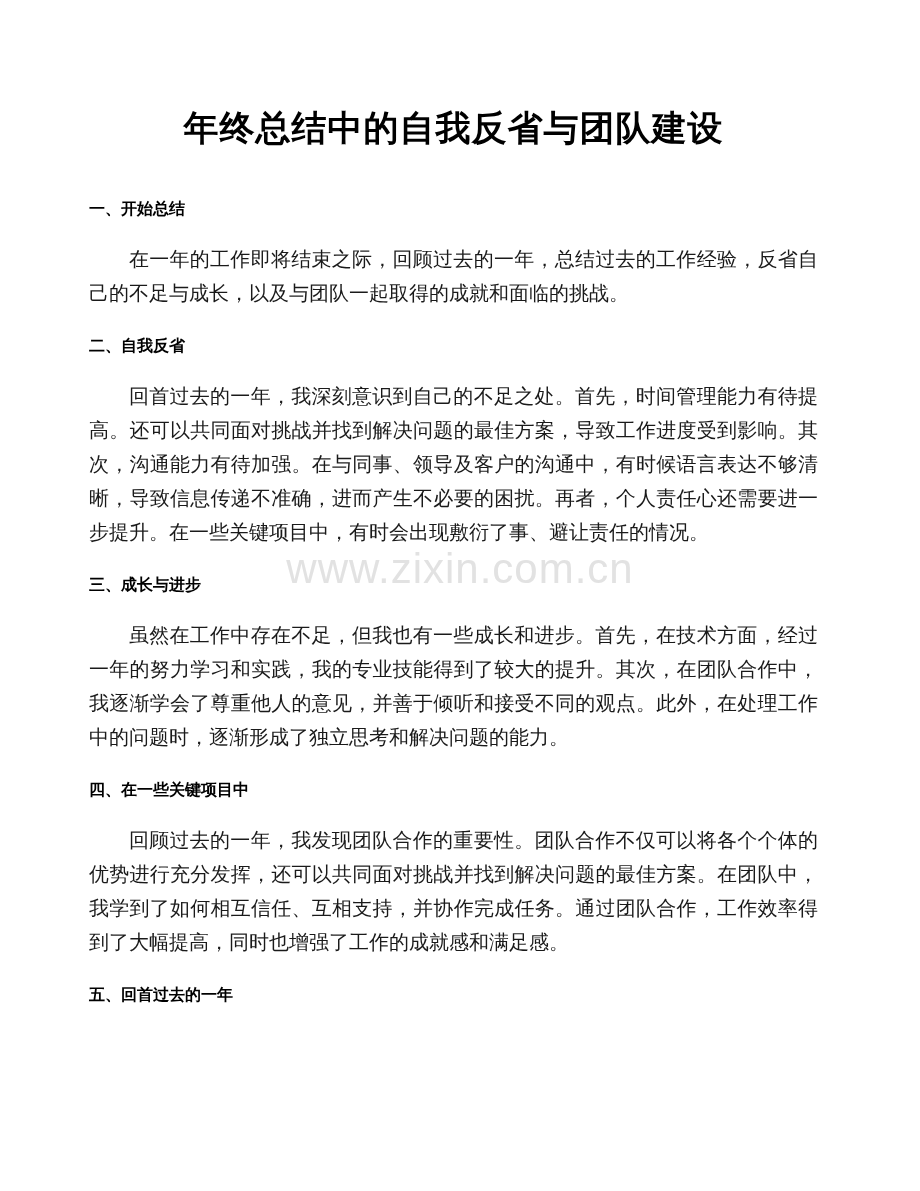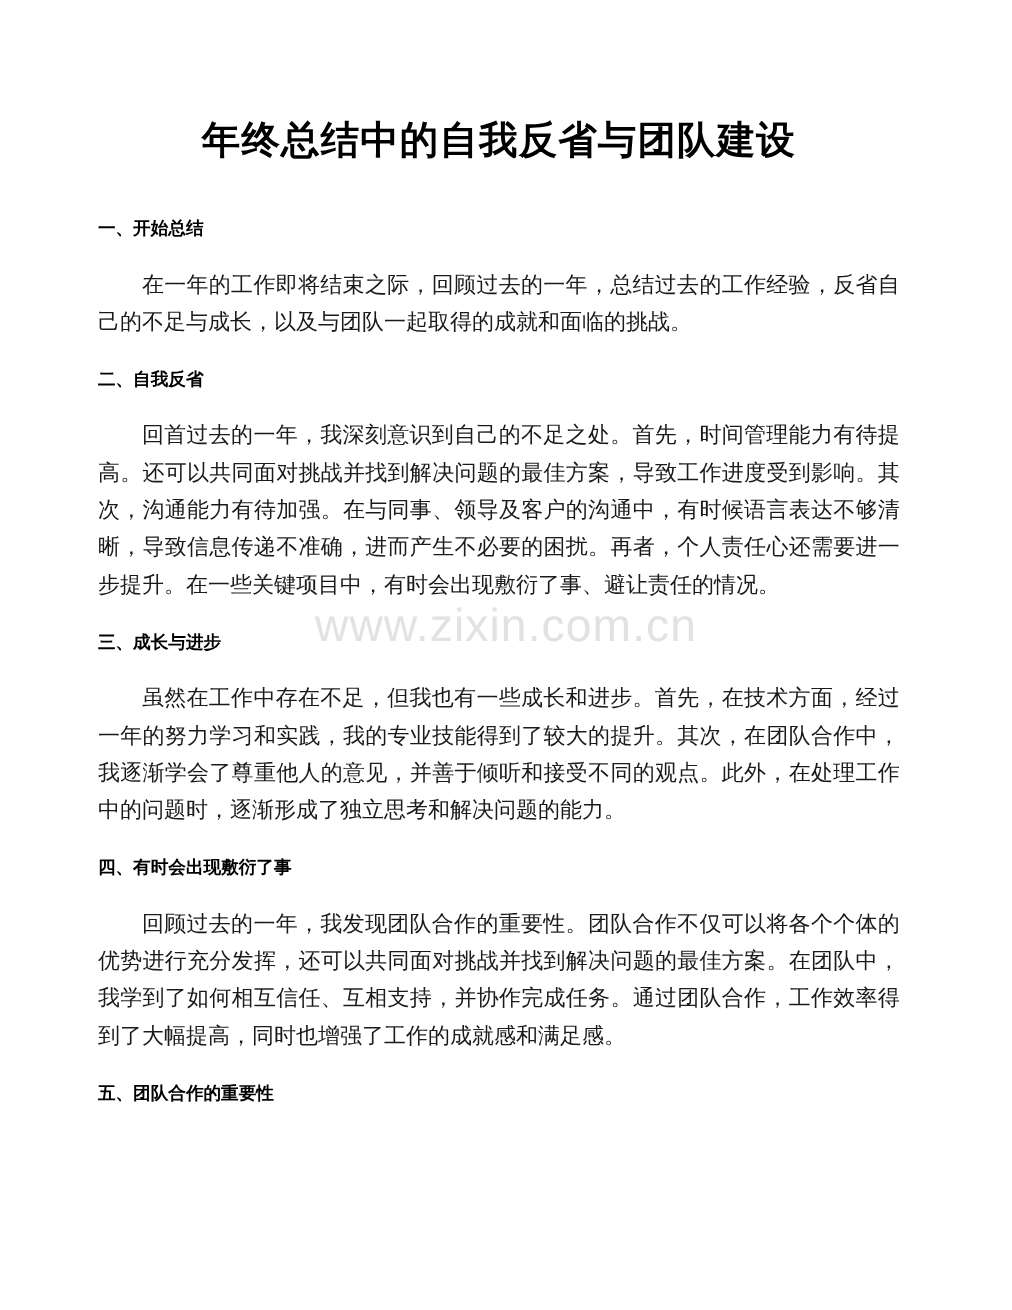--- a/index.html
+++ b/index.html
@@ -83,22 +83,22 @@
       <h2 class="sec-heading">二、自我反省</h2>
       <p class="para">回首过去的一年，我深刻意识到自己的不足之处。首先，时间管理能力有待提高。还可以共同面对挑战并找到解决问题的最佳方案，导致工作进度受到影响。其次，沟通能力有待加强。在与同事、领导及客户的沟通中，有时候语言表达不够清晰，导致信息传递不准确，进而产生不必要的困扰。再者，个人责任心还需要进一步提升。在一些关键项目中，有时会出现敷衍了事、避让责任的情况。</p>
     </div>
 
     <div>
       <h2 class="sec-heading">三、成长与进步</h2>
       <p class="para">虽然在工作中存在不足，但我也有一些成长和进步。首先，在技术方面，经过一年的努力学习和实践，我的专业技能得到了较大的提升。其次，在团队合作中，我逐渐学会了尊重他人的意见，并善于倾听和接受不同的观点。此外，在处理工作中的问题时，逐渐形成了独立思考和解决问题的能力。</p>
     </div>
 
     <div>
-      <h2 class="sec-heading">四、有时会出现敷衍了事</h2>
+      <h2 class="sec-heading">四、在一些关键项目中</h2>
       <p class="para">回顾过去的一年，我发现团队合作的重要性。团队合作不仅可以将各个个体的优势进行充分发挥，还可以共同面对挑战并找到解决问题的最佳方案。在团队中，我学到了如何相互信任、互相支持，并协作完成任务。通过团队合作，工作效率得到了大幅提高，同时也增强了工作的成就感和满足感。</p>
     </div>
 
     <div>
-      <h2 class="sec-heading">五、团队合作的重要性</h2>
+      <h2 class="sec-heading">五、回首过去的一年</h2>
     </div>
 
   </div>
 </div>
 
 </body></html>

